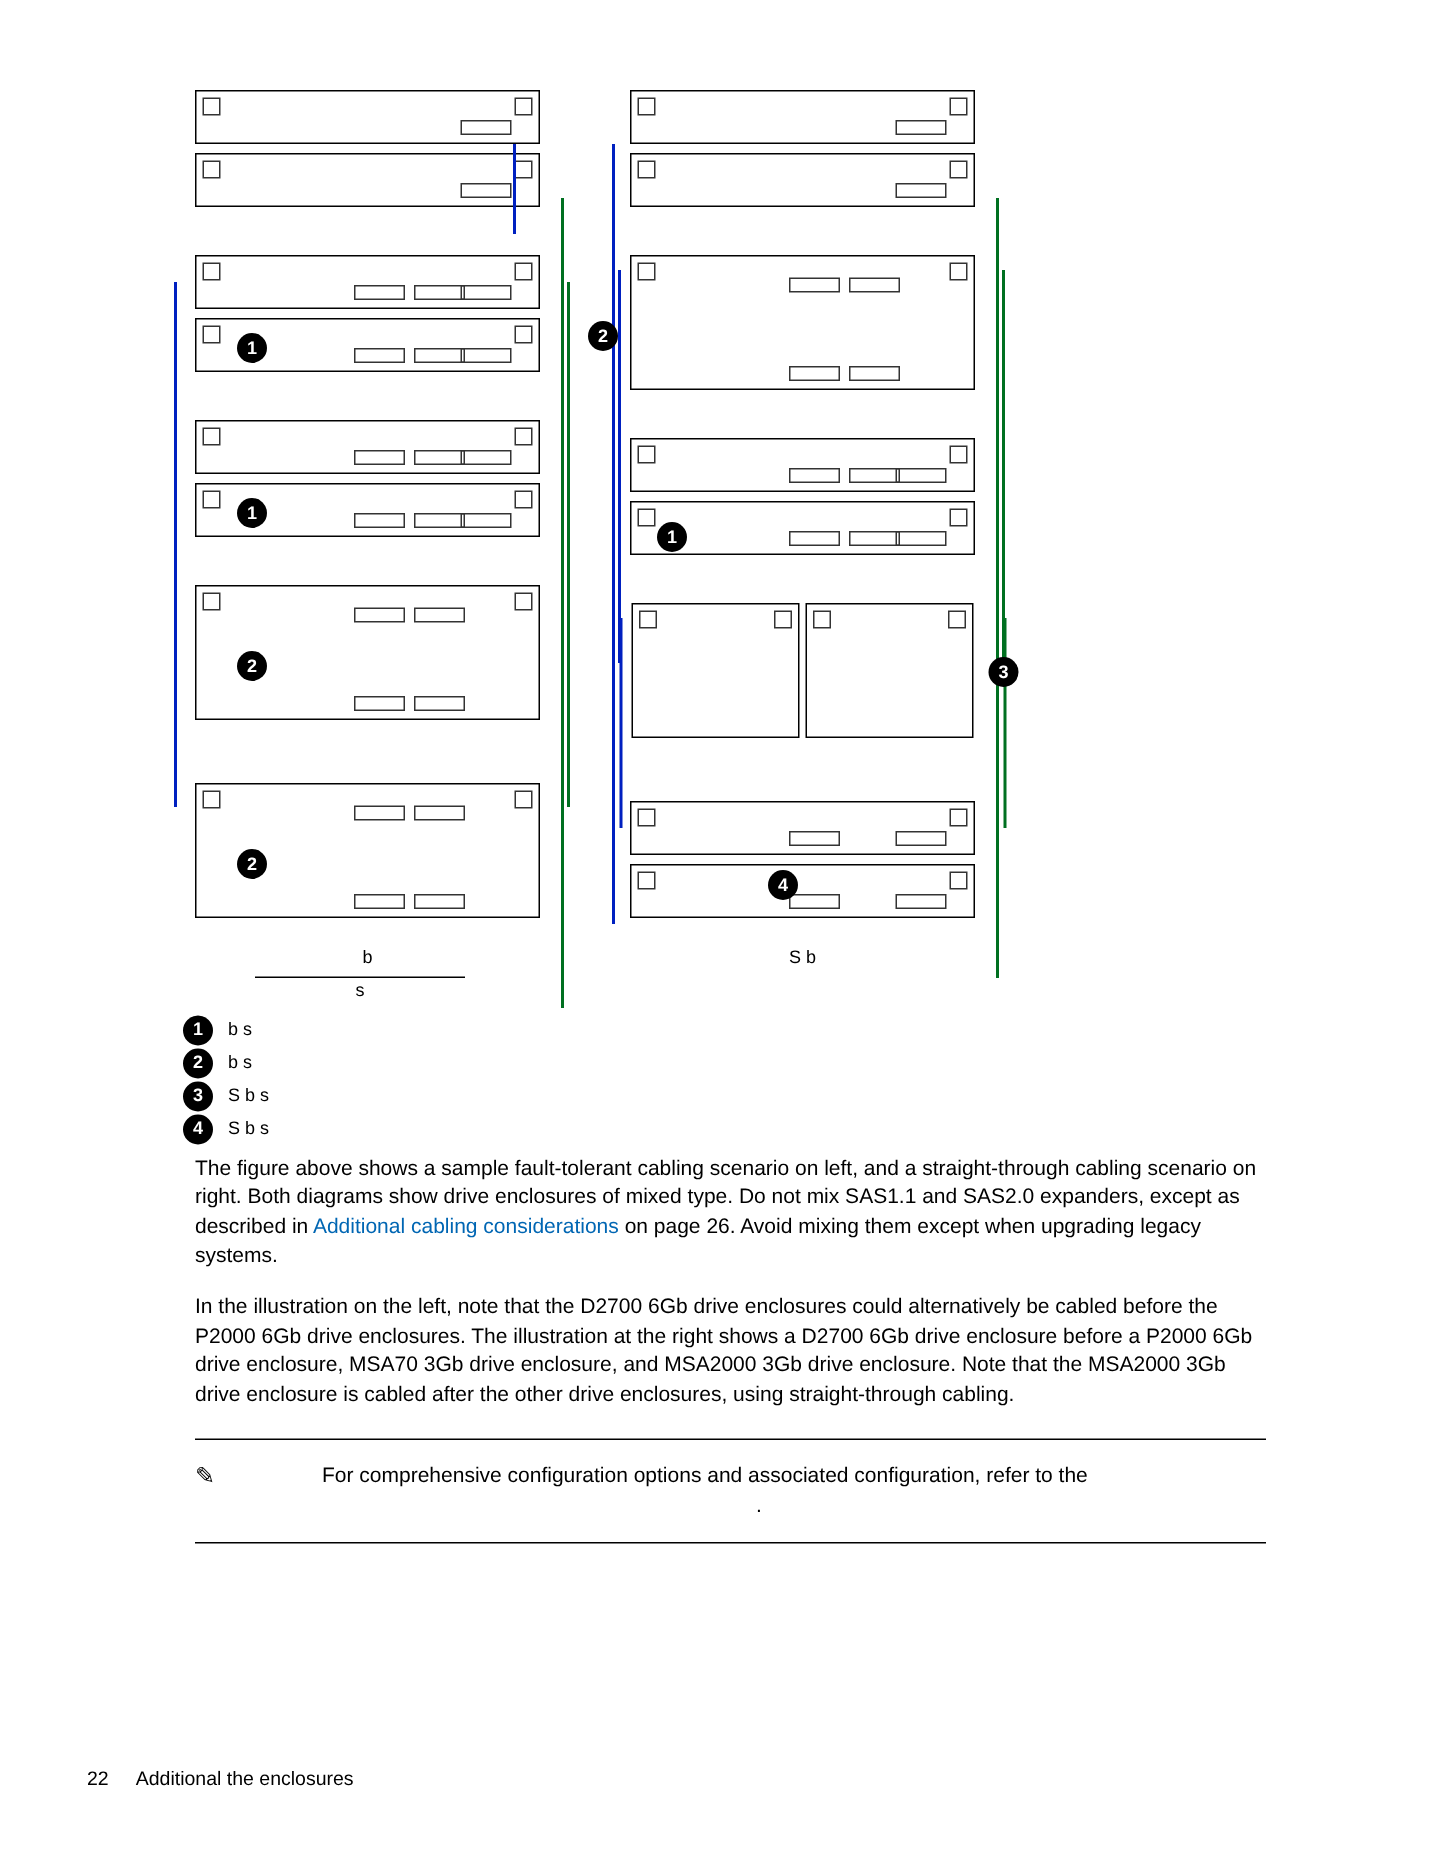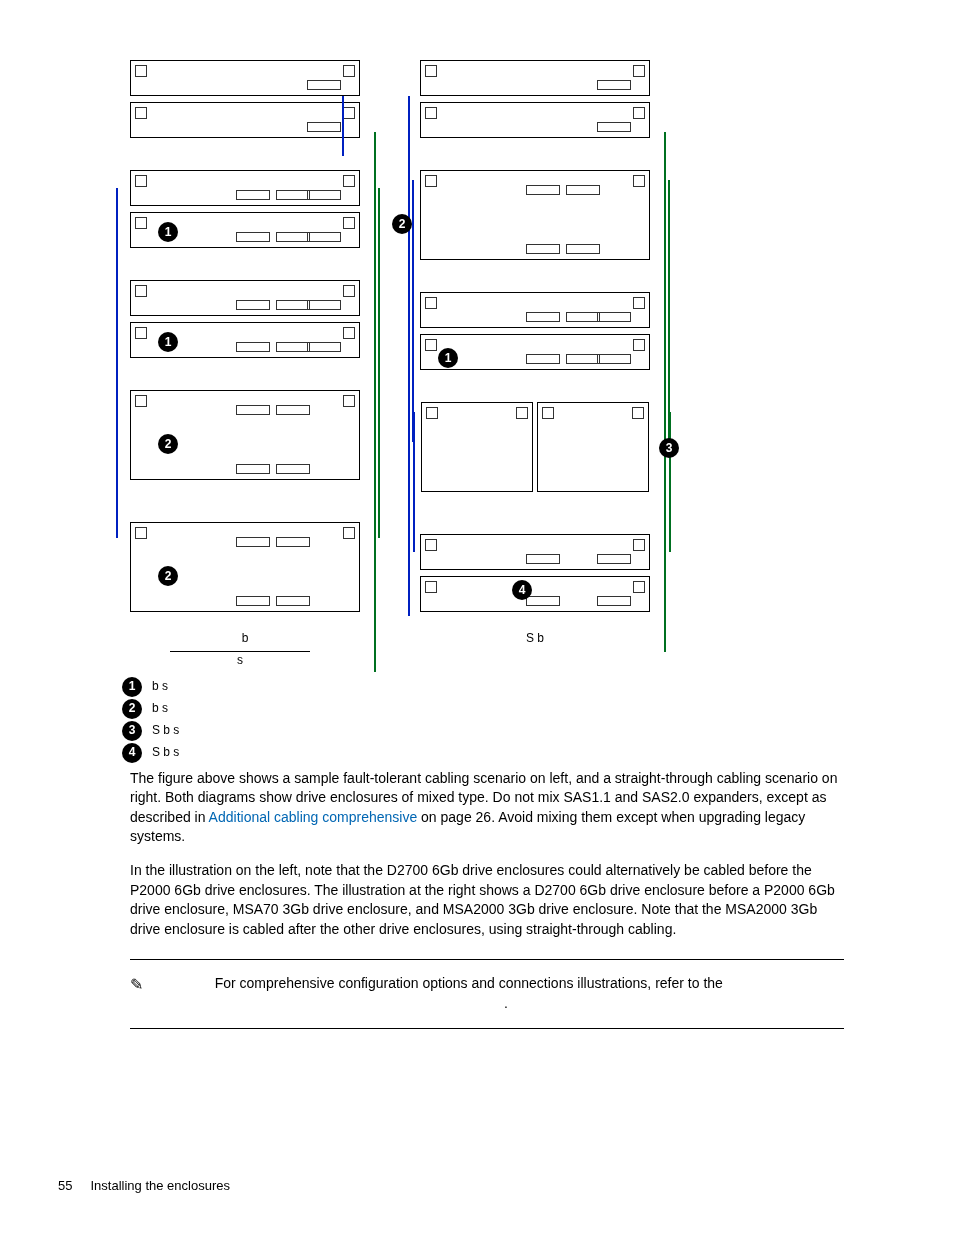--- a/index.html
+++ b/index.html
@@ -222,33 +222,33 @@
       <span>S       b           s</span>
     </div>
     <div class="legend-row">
       <span class="callout">4</span>
       <span>S         b              s</span>
     </div>
   </div>
 
 
   <p class="body-text">
-    <span>The figure above shows a sample fault-tolerant cabling scenario on left, and a straight-through cabling scenario on right. Both diagrams show drive enclosures of mixed type. Do not mix SAS1.1 and SAS2.0 expanders, except as described in </span><a class="link">Additional cabling comprehensive</a><span> on page 26. Avoid mixing them except when upgrading legacy systems.</span>
+    <span>The figure above shows a sample fault-tolerant cabling scenario on left, and a straight-through cabling scenario on right. Both diagrams show drive enclosures of mixed type. Do not mix SAS1.1 and SAS2.0 expanders, except as described in </span><a class="link">Additional cabling considerations</a><span> on page 26. Avoid mixing them except when upgrading legacy systems.</span>
   </p>
 
   <p class="body-text">In the illustration on the left, note that the D2700 6Gb drive enclosures could alternatively be cabled before the P2000 6Gb drive enclosures. The illustration at the right shows a D2700 6Gb drive enclosure before a P2000 6Gb drive enclosure, MSA70 3Gb drive enclosure, and MSA2000 3Gb drive enclosure. Note that the MSA2000 3Gb drive enclosure is cabled after the other drive enclosures, using straight-through cabling.</p>
 
 
   <div class="note-block">
     <span class="note-icon">✎</span>
     <div class="note-text">
       <span style="font-weight:normal; color:#fff;">NOTE:</span>
-      <span>For comprehensive configuration options and connections illustrations, refer to the</span>
+      <span>For comprehensive configuration options and associated configuration, refer to the</span>
       <div style="text-align:center;">.</div>
     </div>
   </div>
 
 </div>
 
 <div class="footer">
-  <span class="pg">55</span>
-  <span>Installing the enclosures</span>
+  <span class="pg">22</span>
+  <span>Additional the enclosures</span>
 </div>
 
 </body></html>

